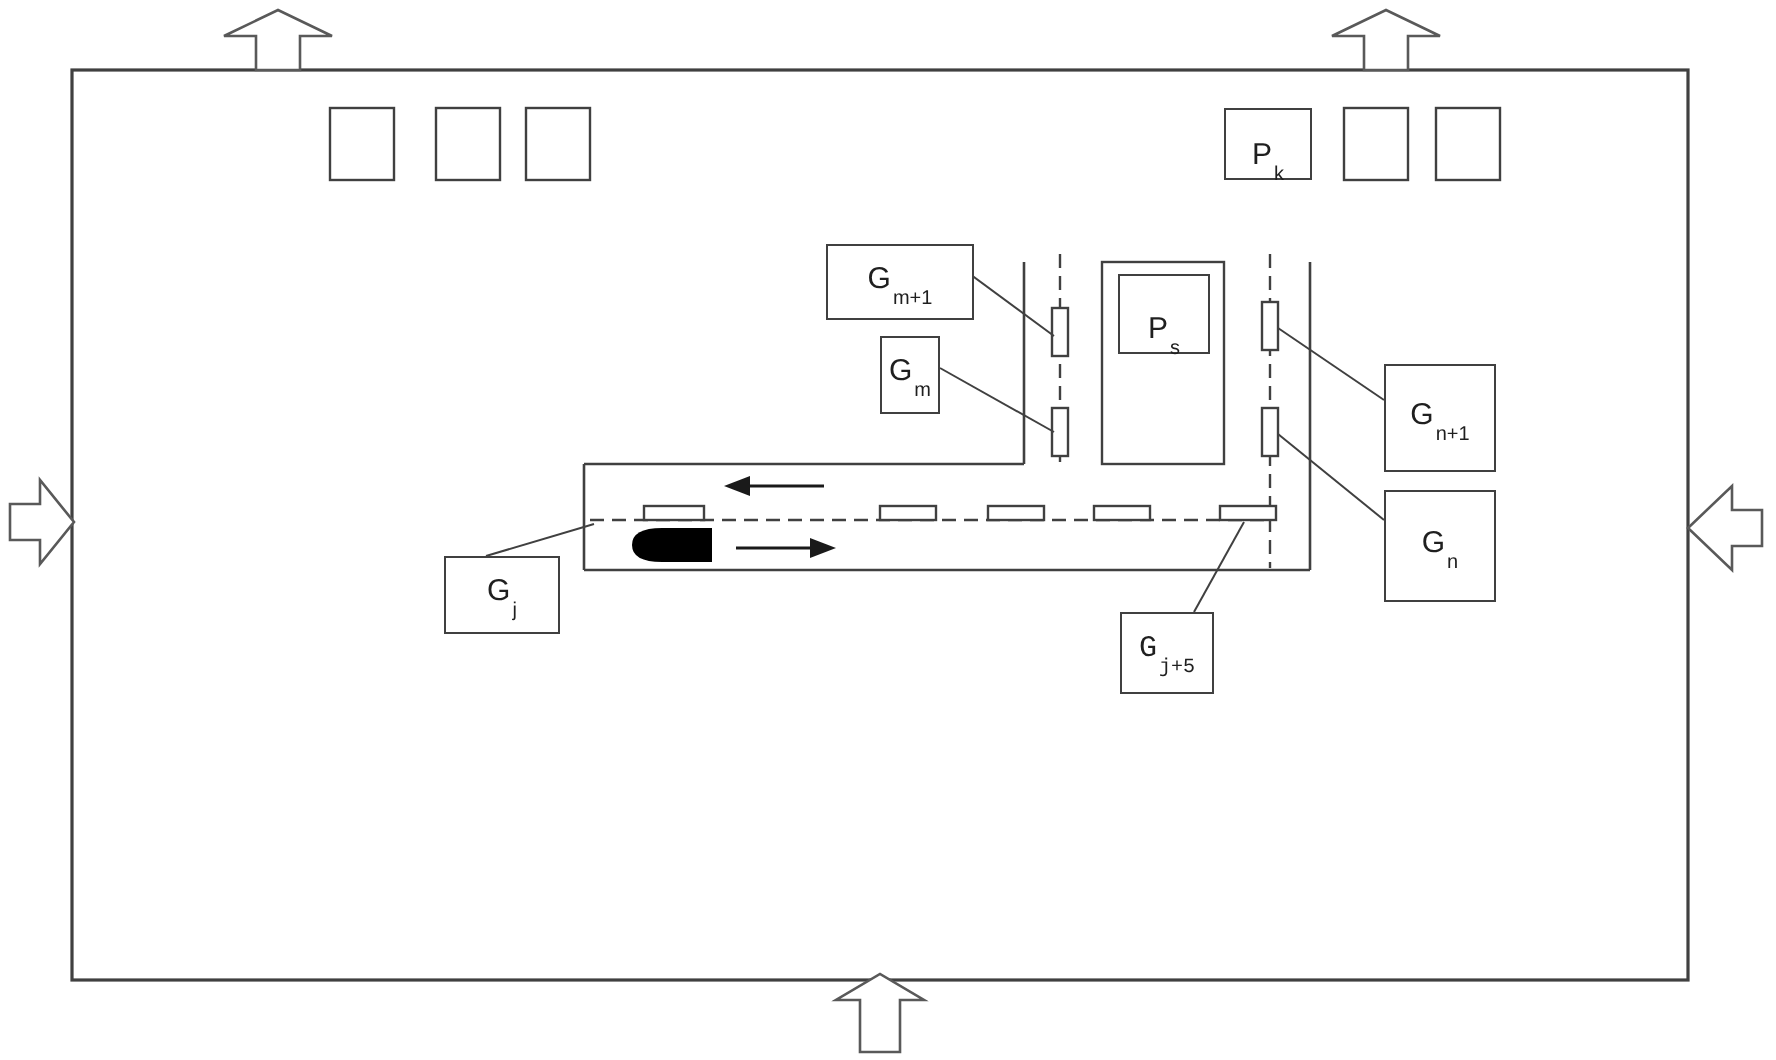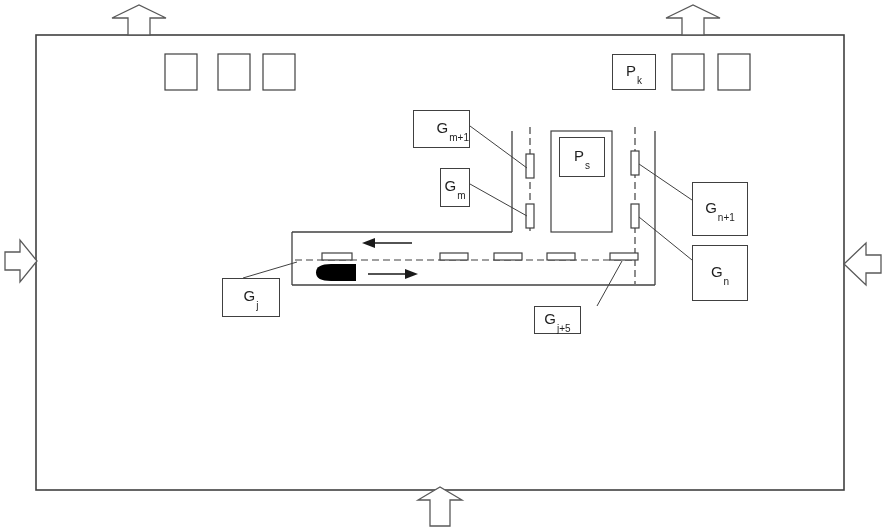--- a/index.html
+++ b/index.html
@@ -89,45 +89,45 @@
     <path class="dirhead" d="M418,274 L405,269 L405,279 Z"></path>
 
     <path class="leader" d="M470,126 L527,168"></path>
     <path class="leader" d="M470,184 L527,216"></path>
     <path class="leader" d="M692,200 L639,164"></path>
     <path class="leader" d="M692,260 L639,217"></path>
     <path class="leader" d="M243,278 L297,262"></path>
     <path class="leader" d="M597,306 L622,261"></path>
   </svg>
 
-  <div class="label-box" style="left:612px; top:54px; width:44px; height:36px;">
+  <div class="label-box" style="left:612px; top:54px; width:44px; height:36px;align-items:flex-end;">
     <span><span>P</span><sub>k</sub></span>
   </div>
 
-  <div class="label-box" style="left:413px; top:110px; width:57px; height:38px;justify-content:flex-end;">
+  <div class="label-box" style="left:413px; top:122px; width:74px; height:38px;">
     <span><span>G</span><sub>m+1</sub></span>
   </div>
 
   <div class="label-box" style="left:428px; top:168px; width:30px; height:39px;margin-left:12px;">
     <span><span>G</span><sub>m</sub></span>
   </div>
 
-  <div class="label-box" style="left:559px; top:137px; width:46px; height:40px;">
+  <div class="label-box" style="left:559px; top:137px; width:46px; height:40px;align-items:flex-end;">
     <span><span>P</span><sub>s</sub></span>
   </div>
 
   <div class="label-box" style="left:692px; top:182px; width:56px; height:54px;">
     <span><span>G</span><sub>n+1</sub></span>
   </div>
 
   <div class="label-box" style="left:692px; top:245px; width:56px; height:56px;">
     <span><span>G</span><sub>n</sub></span>
   </div>
 
   <div class="label-box" style="left:222px; top:278px; width:58px; height:39px;">
     <span><span>G</span><sub>j</sub></span>
   </div>
 
-  <div class="label-box" style="left:534px; top:306px; width:47px; height:28px;">
+  <div class="label-box" style="left:560px; top:306px; width:47px; height:41px;font-family:Liberation Mono, monospace;">
     <span><span>G</span><sub>j+5</sub></span>
   </div>
 
 </div>
 
 </body></html>

